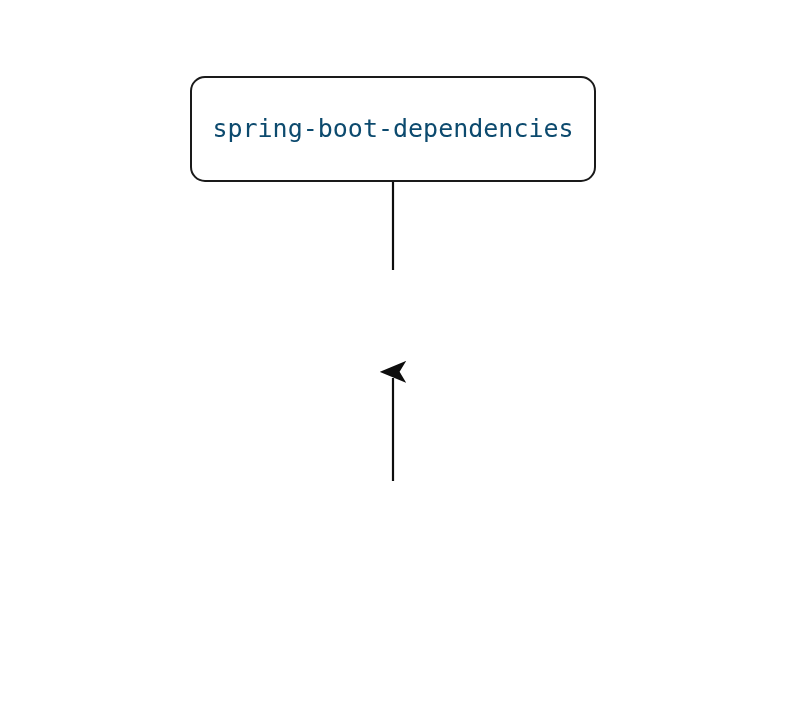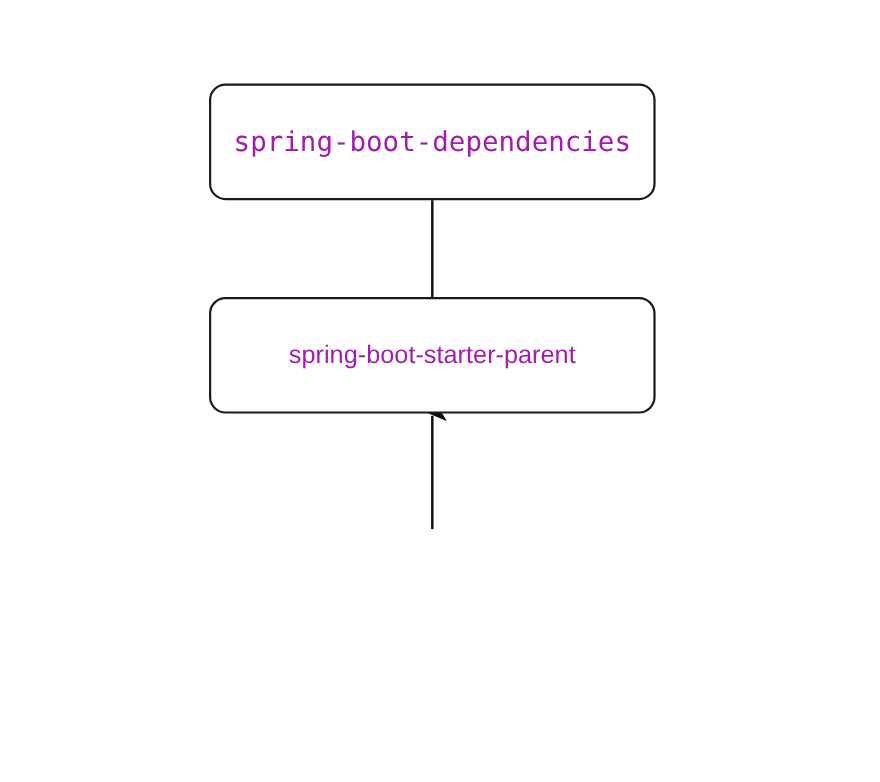--- a/index.html
+++ b/index.html
@@ -27,21 +27,21 @@
     box-sizing: border-box;
     border: 2px solid #1a1a1a;
     border-radius: 15px;
     background: #ffffff;
     display: flex;
     align-items: center;
     justify-content: center;
     text-align: center;
   }
   .node-label {
-    color: #a21caf;
+    color: #0c4a6e;
     line-height: 1.2;
     white-space: nowrap;
   }
   .label-mono {
     font-family: "DejaVu Sans Mono", "Liberation Mono", monospace;
     font-size: 25px;
     letter-spacing: 0px;
   }
   .label-sans {
     font-family: "Liberation Sans", sans-serif;
@@ -73,18 +73,15 @@
 
     <line x1="393" y1="182" x2="393" y2="270" stroke="#0d0d0d" stroke-width="2.2"></line>
 
     <line x1="393" y1="481" x2="393" y2="378" stroke="#0d0d0d" stroke-width="2.2" marker-end="url(#arrow-filled)"></line>
   </svg>
 
   <div class="node-box" id="node-dependencies">
     <span class="node-label label-mono">spring-boot-dependencies</span>
   </div>
 
-  <div class="node-box" id="node-starter-parent">
-    <span class="node-label label-sans">spring-boot-starter-parent</span>
-  </div>
 
 
 </div>
 
 </body></html>

